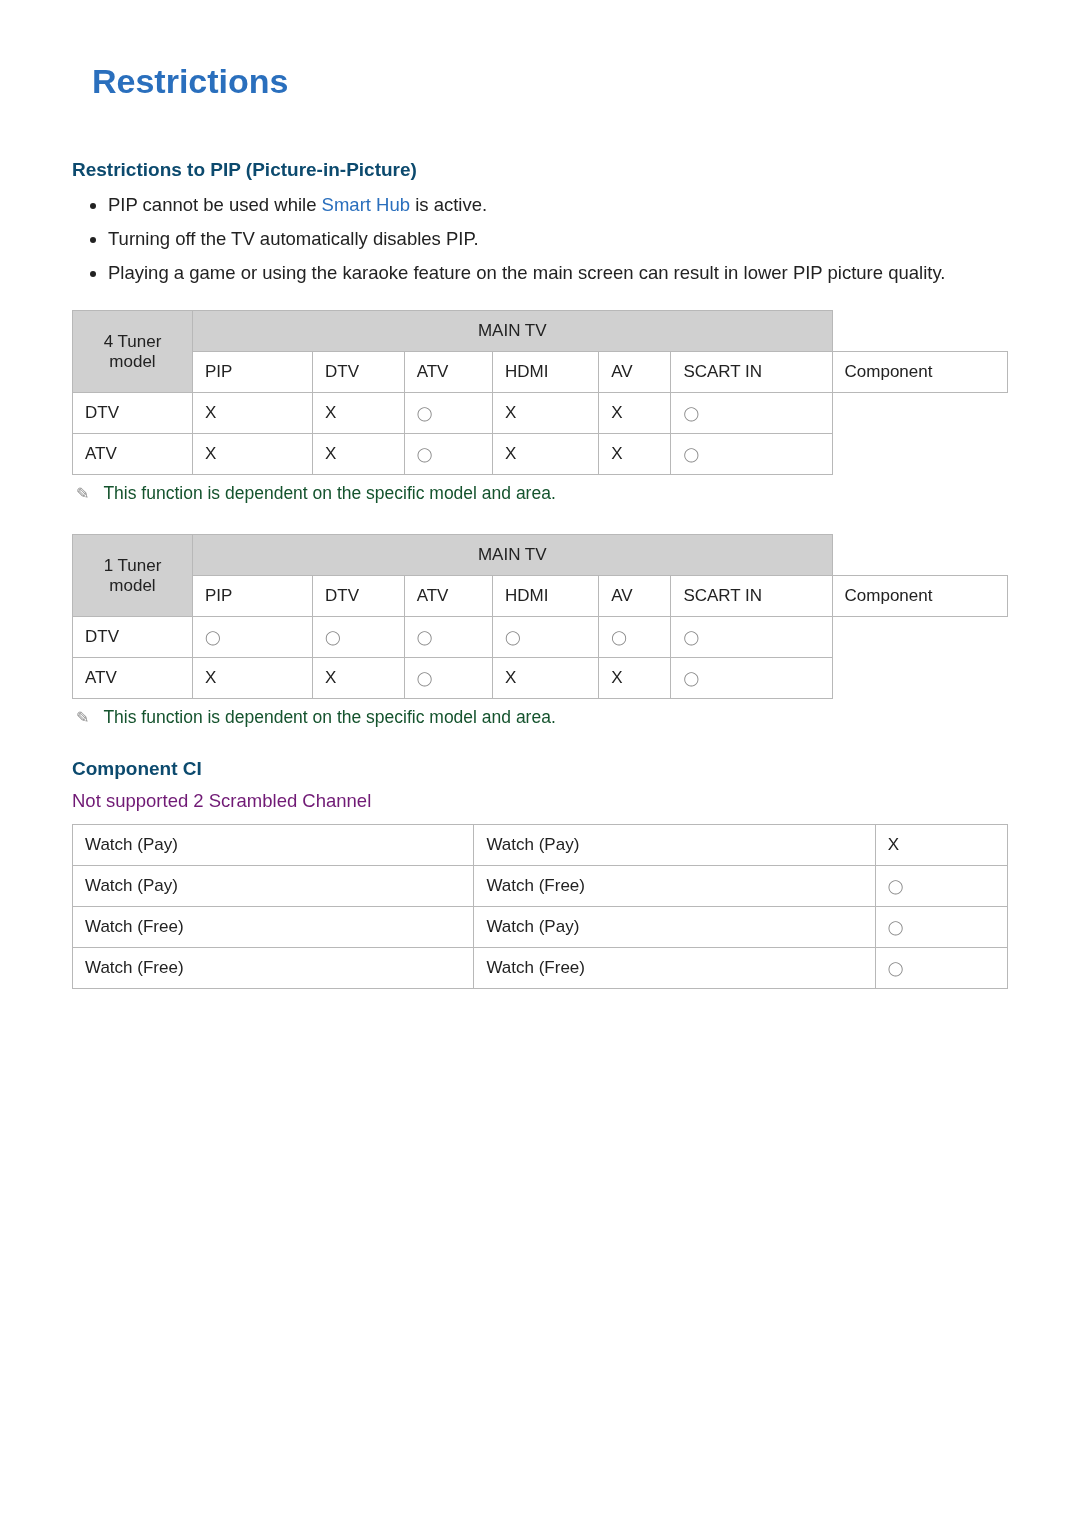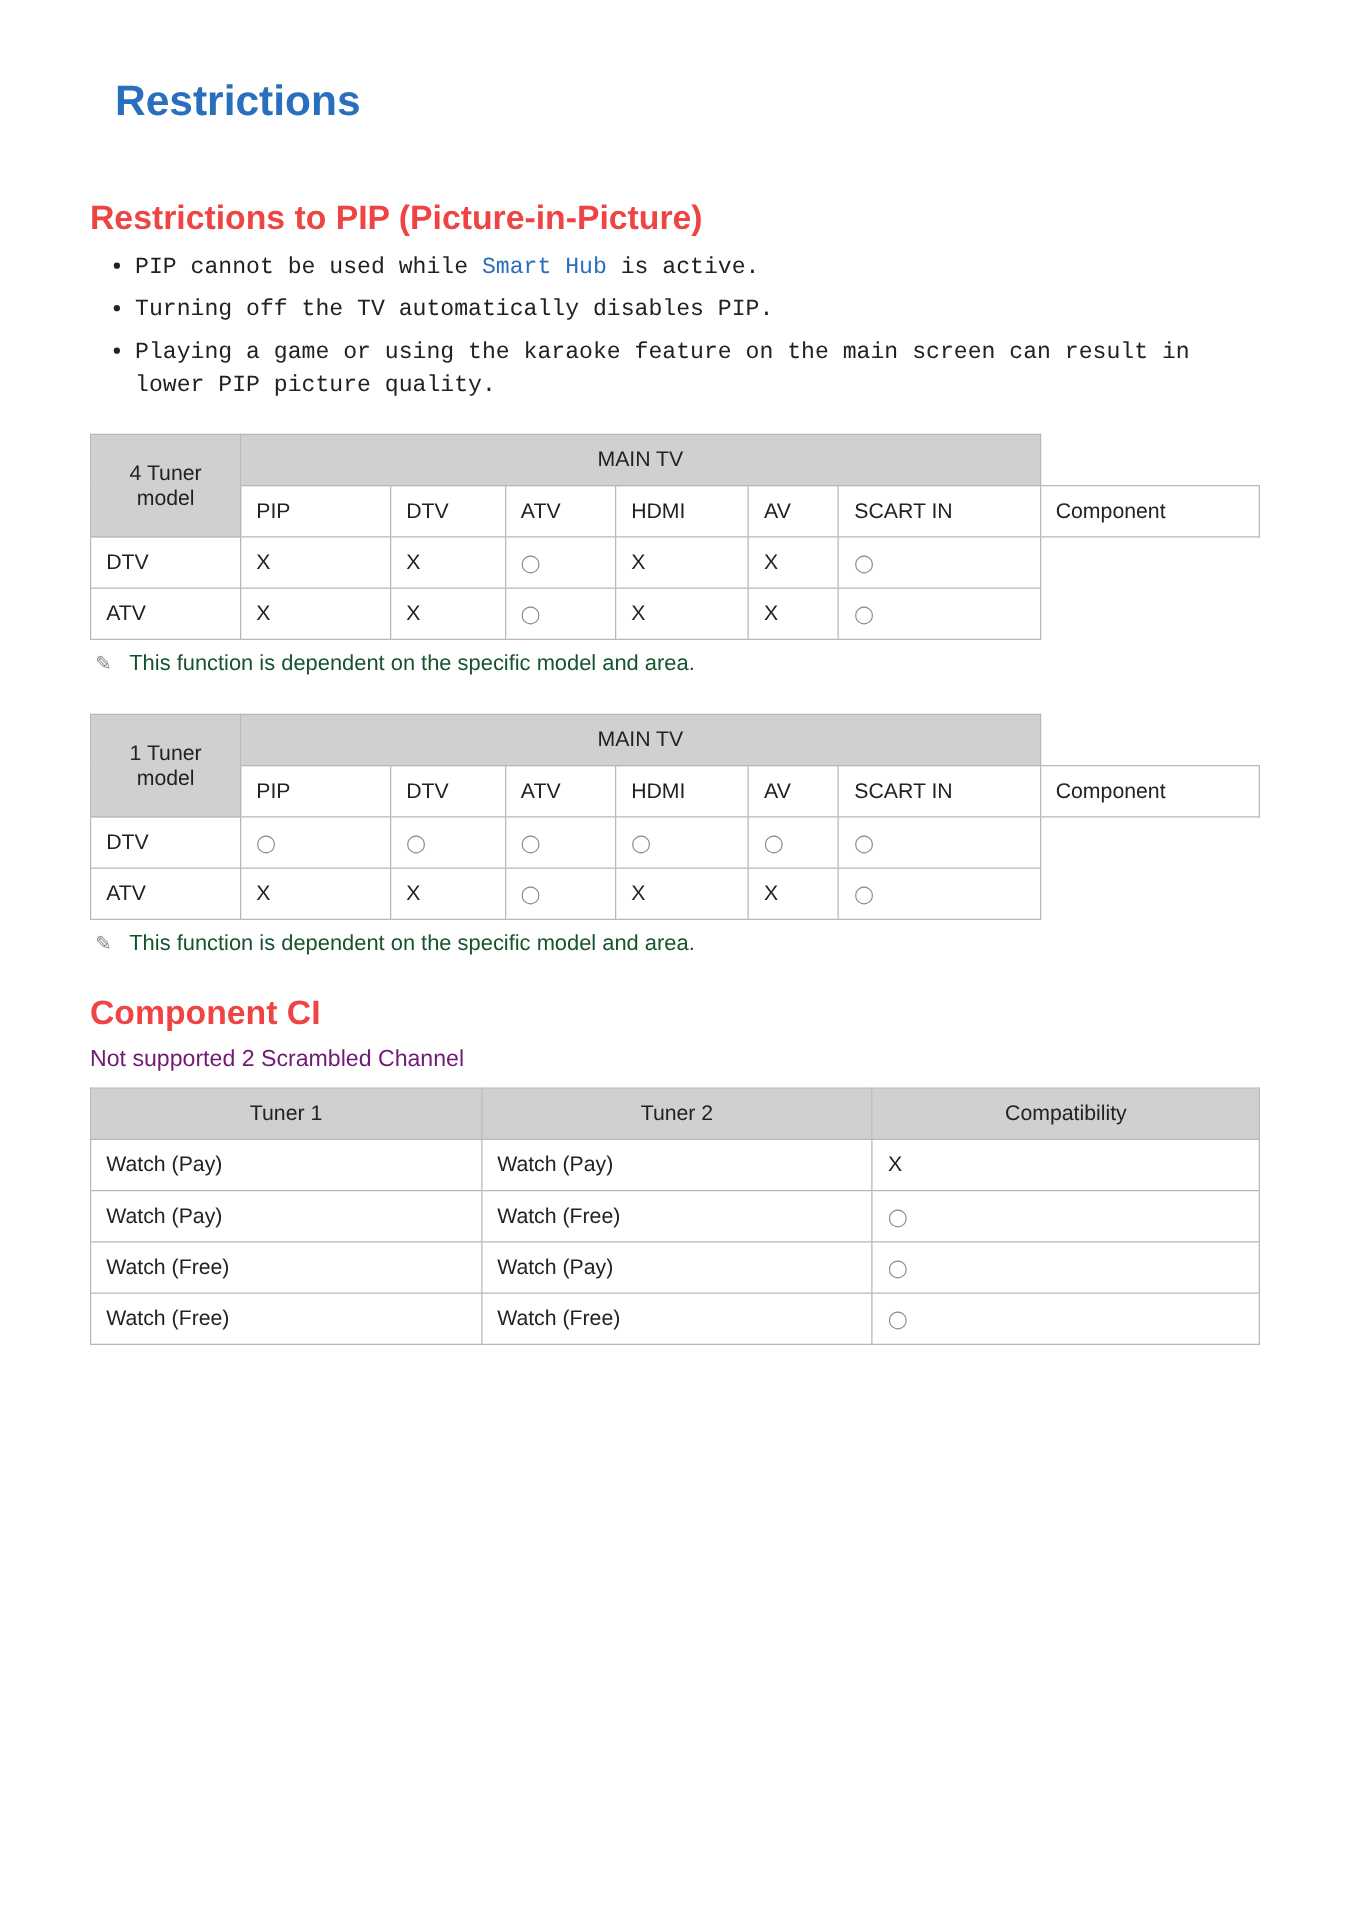--- a/index.html
+++ b/index.html
@@ -11,30 +11,29 @@
       color: #222;
     }
     h1.page-title {
       color: #2a6fbd;
       font-size: 34px;
       font-weight: bold;
       margin-bottom: 58px;
       margin-left: 20px;
     }
     h2.section-title {
-      color: #ef4444;
-      font-size: 27px;
+      color: #0c4a6e;
+      font-size: 19px;
       font-weight: bold;
       margin-bottom: 10px;
     }
     ul.bullets {
       list-style-type: disc;
       padding-left: 36px;
       margin-bottom: 24px;
-      font-family: Liberation Mono, monospace;
     }
     ul.bullets li {
       font-size: 18.5px;
       line-height: 1.5;
       margin-bottom: 6px;
       color: #222;
     }
     .blue-text { color: #2a6fbd; }
     table {
       border-collapse: collapse;
@@ -184,25 +183,20 @@
 <div class="note-row">
   <span class="note-icon">✎</span>
   <span class="note-text">This function is dependent on the specific model and area.</span>
 </div>
 
 <h2 class="section-title">Component CI</h2>
 <div class="subtext">Not supported 2 Scrambled Channel</div>
 
 <table class="flex-table">
   <tbody>
-      <tr>
-    <th>Tuner 1</th>
-    <th>Tuner 2</th>
-    <th>Compatibility</th>
-  </tr>
   <tr>
         <td>Watch (Pay)</td>
         <td>Watch (Pay)</td>
         <td>X</td>
       </tr>
   <tr>
         <td>Watch (Pay)</td>
         <td>Watch (Free)</td>
         <td><span class="circle-mark">◯</span></td>
       </tr>

